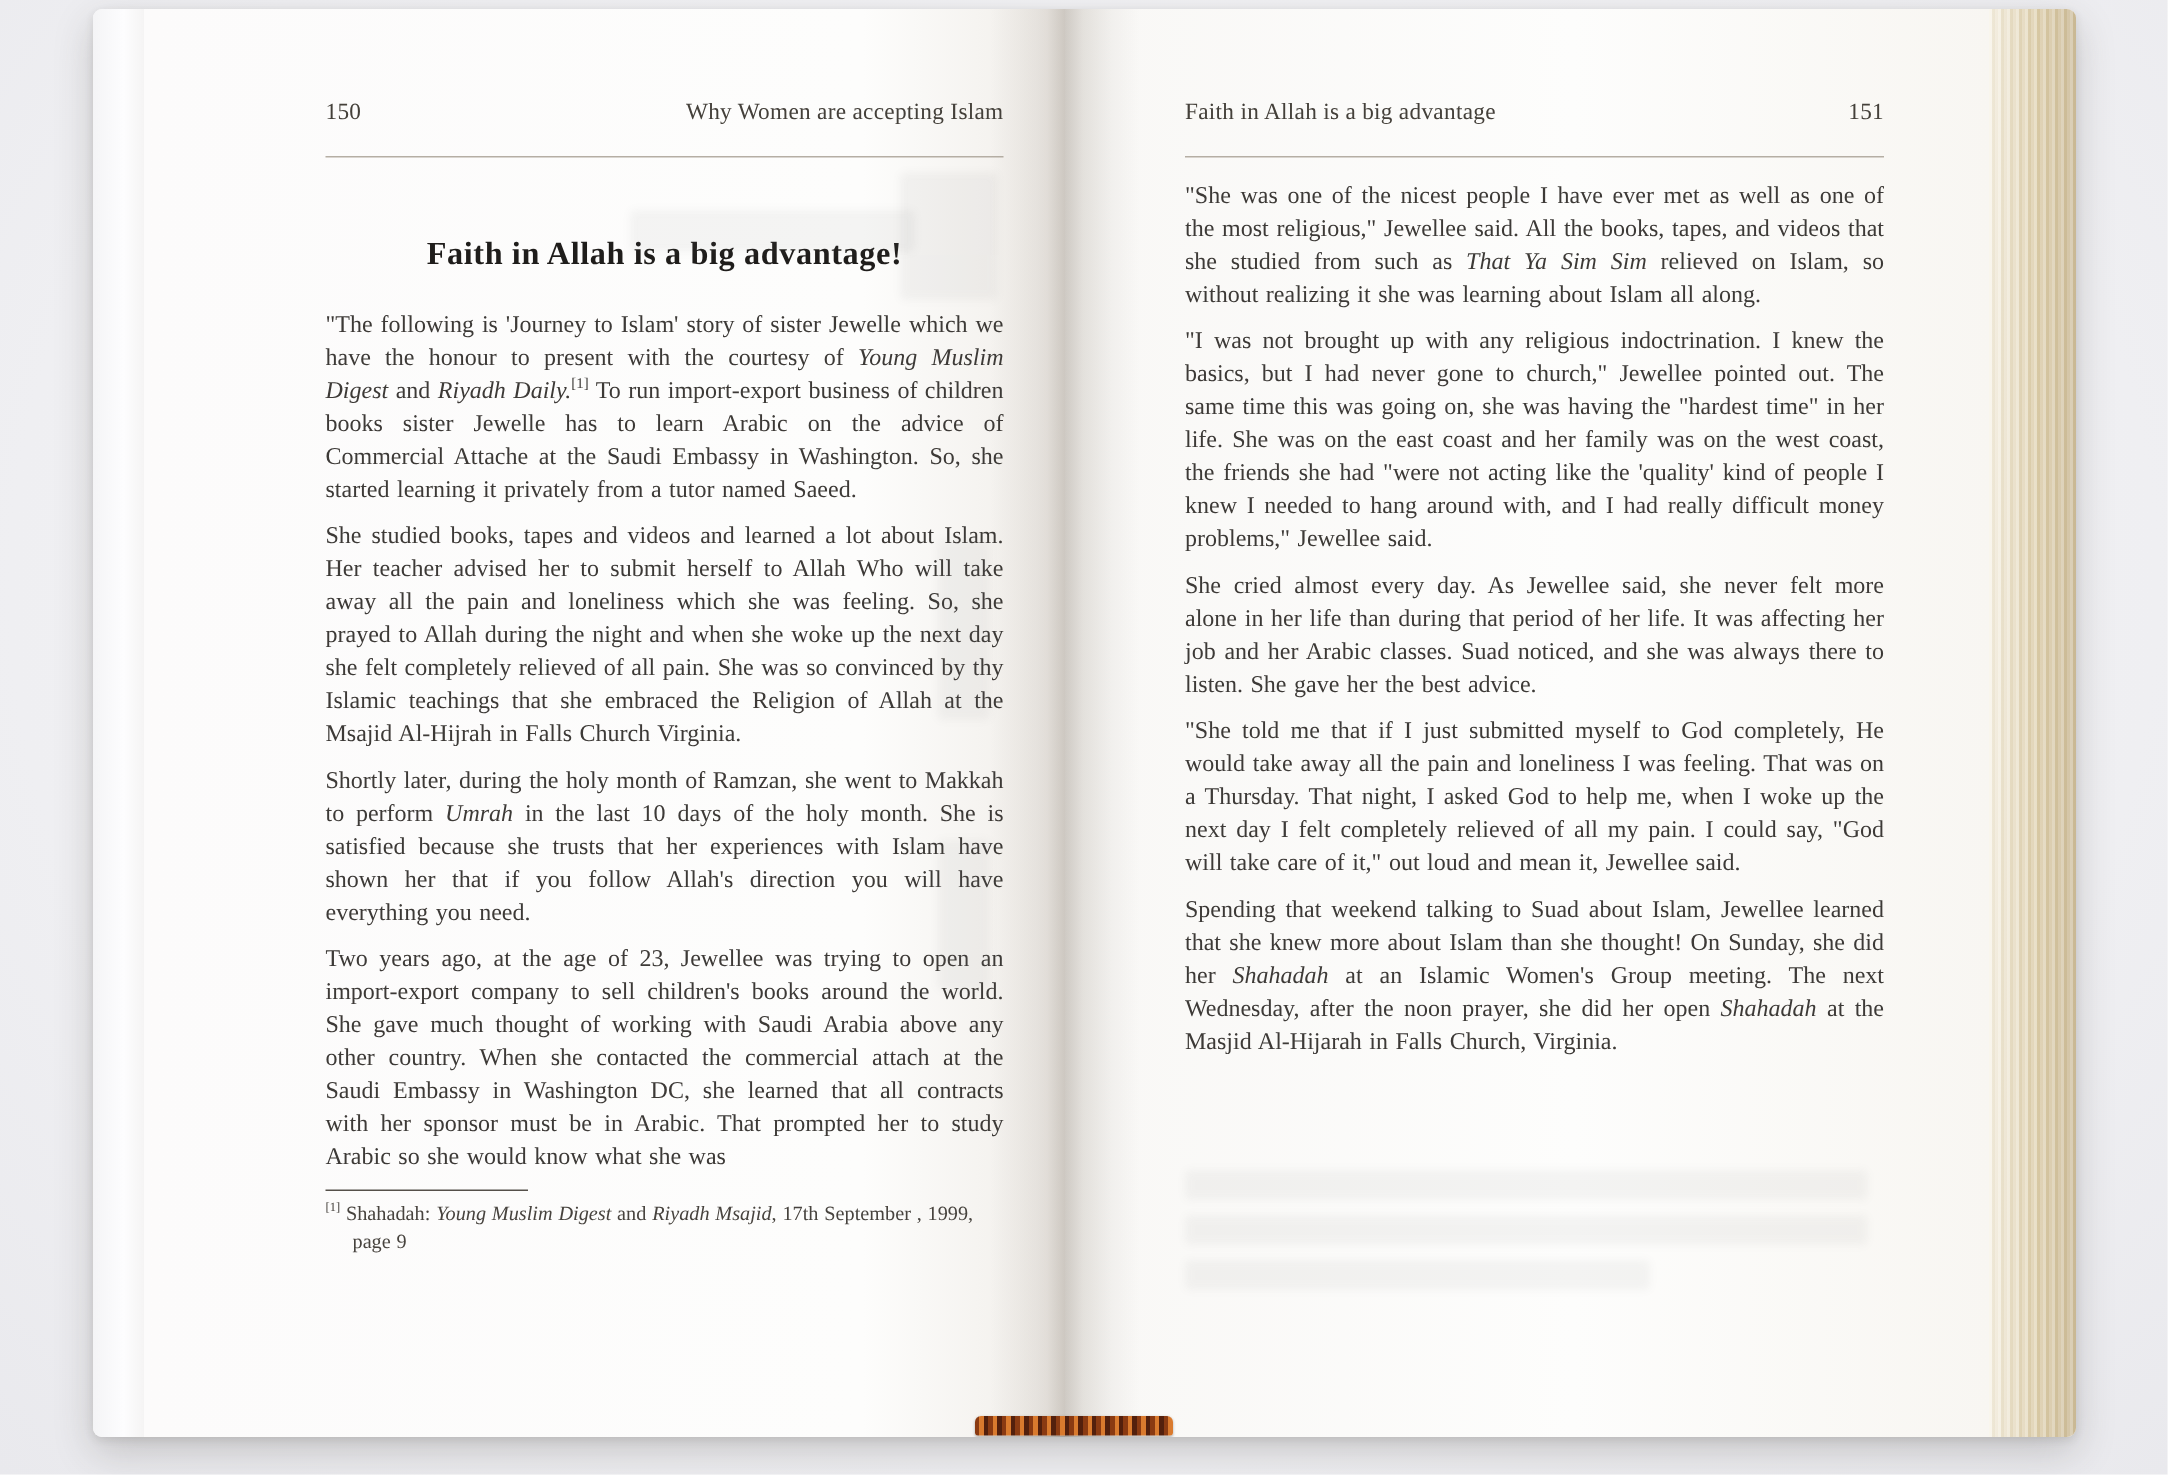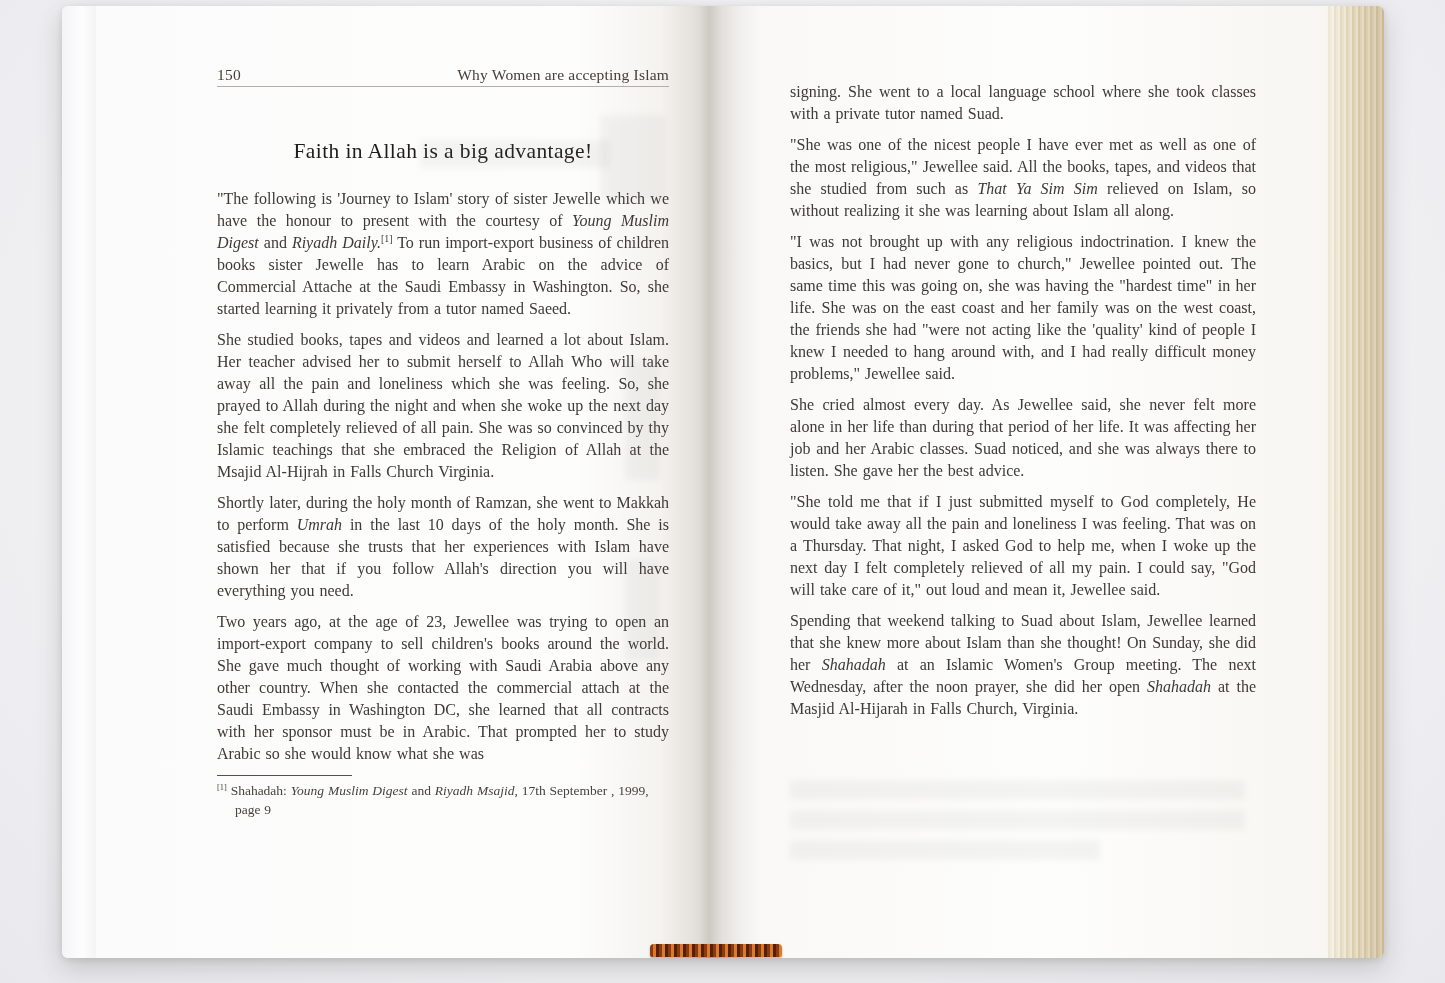--- a/index.html
+++ b/index.html
@@ -49,25 +49,25 @@
     border-radius:4px 4px 2px 2px;
     background:repeating-linear-gradient(90deg,var(--headband,#8a3a12) 0 3px,#d97a2e 3px 6px,#53200d 6px 9px);
     box-shadow:0 1px 2px rgba(0,0,0,.3);
   }
   .page-inner{position:absolute;}
   .page-inner.left{left:121px;top:60px;width:452px;}
   .page-inner.right{left:80px;top:60px;width:466px;}
   .running-head{
     display:flex;justify-content:space-between;align-items:flex-end;
     font-size:15.5px;color:#44403a;letter-spacing:.2px;
-    border-bottom:1px solid #b5aea4;padding-bottom:2px;
+    border-bottom:1px solid #b5aea4;padding-bottom:20px;
   }
   .chapter-title{
     margin:52px 0 24px;text-align:center;
-    font-size:21.5px;font-weight:normal;color:#1f1d1b;letter-spacing:.4px;
+    font-size:21.5px;font-weight:bold;color:#1f1d1b;letter-spacing:.4px;
   }
   .body-text{
     font-size:16px;line-height:22px;color:#3d3a37;
     text-align:justify;word-spacing:1px;
   }
   .body-text p{margin:0 0 9px;}
   .body-text p:last-child{margin-bottom:0;}
   .right-body{margin-top:15px;}
   sup{font-size:.62em;line-height:0;vertical-align:super;}
   .footnote-rule{width:135px;border-top:1px solid #55504a;margin:10px 0 5px;}
@@ -98,22 +98,25 @@
             <p><span>Shortly later, during the holy month of Ramzan, she went to Makkah to perform </span><em>Umrah</em><span> in the last 10 days of the holy month. She is satisfied because she trusts that her experiences with Islam have shown her that if you follow Allah's direction you will have everything you need.</span></p>
             <p><span>Two years ago, at the age of 23, Jewellee was trying to open an import-export company to sell children's books around the world. She gave much thought of working with Saudi Arabia above any other country. When she contacted the commercial attach at the Saudi Embassy in Washington DC, she learned that all contracts with her sponsor must be in Arabic. That prompted her to study Arabic so she would know what she was</span></p>
           </div>
         <div class="footnote-rule"></div>
         <div class="footnote"><sup>[1]</sup><span> Shahadah: </span><em>Young Muslim Digest</em><span> and </span><em>Riyadh Msajid</em><span>, 17th September , 1999, page 9</span></div>
       </div>
     </div>
 
     <div class="page page-right">
       <div class="page-inner right">
+        <div class="running-head">
+          <span>Faith in Allah is a big advantage</span>
+          <span>151</span>
+        </div>
         <div class="body-text right-body">
-            <p><span>signing. She went to a local language school where she took classes with a private tutor named Suad.</span></p>
             <p><span>"She was one of the nicest people I have ever met as well as one of the most religious," Jewellee said. All the books, tapes, and videos that she studied from such as </span><em>That Ya Sim Sim</em><span> relieved on Islam, so without realizing it she was learning about Islam all along.</span></p>
             <p><span>"I was not brought up with any religious indoctrination. I knew the basics, but I had never gone to church," Jewellee pointed out. The same time this was going on, she was having the "hardest time" in her life. She was on the east coast and her family was on the west coast, the friends she had "were not acting like the 'quality' kind of people I knew I needed to hang around with, and I had really difficult money problems," Jewellee said.</span></p>
             <p><span>She cried almost every day. As Jewellee said, she never felt more alone in her life than during that period of her life. It was affecting her job and her Arabic classes. Suad noticed, and she was always there to listen. She gave her the best advice.</span></p>
             <p><span>"She told me that if I just submitted myself to God completely, He would take away all the pain and loneliness I was feeling. That was on a Thursday. That night, I asked God to help me, when I woke up the next day I felt completely relieved of all my pain. I could say, "God will take care of it," out loud and mean it, Jewellee said.</span></p>
             <p><span>Spending that weekend talking to Suad about Islam, Jewellee learned that she knew more about Islam than she thought! On Sunday, she did her </span><em>Shahadah</em><span> at an Islamic Women's Group meeting. The next Wednesday, after the noon prayer, she did her open </span><em>Shahadah</em><span> at the Masjid Al-Hijarah in Falls Church, Virginia.</span></p>
           </div>
       </div>
     </div>
 
     <div class="ghost" style="left:538px;top:109px;width:65px;height:85px;"></div>

